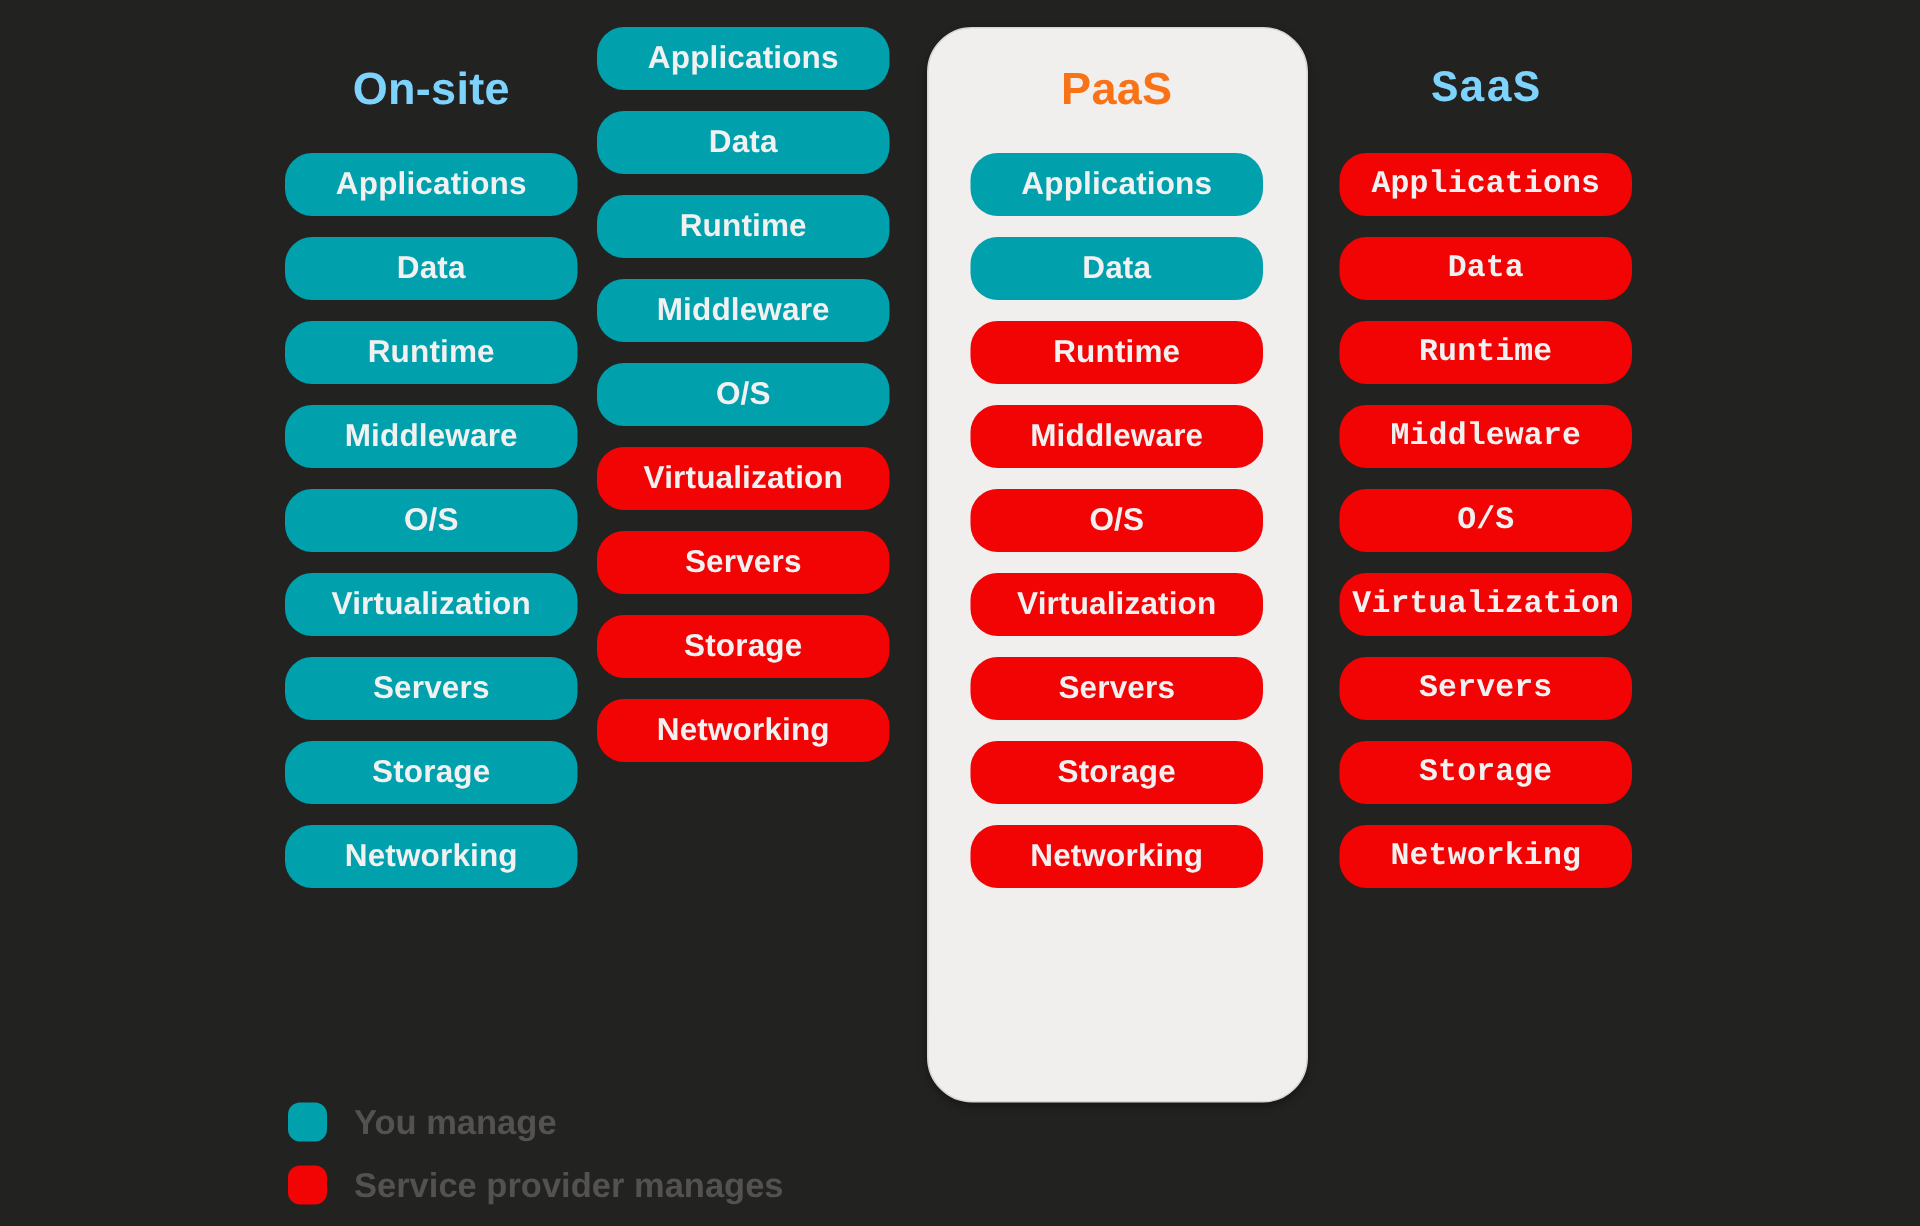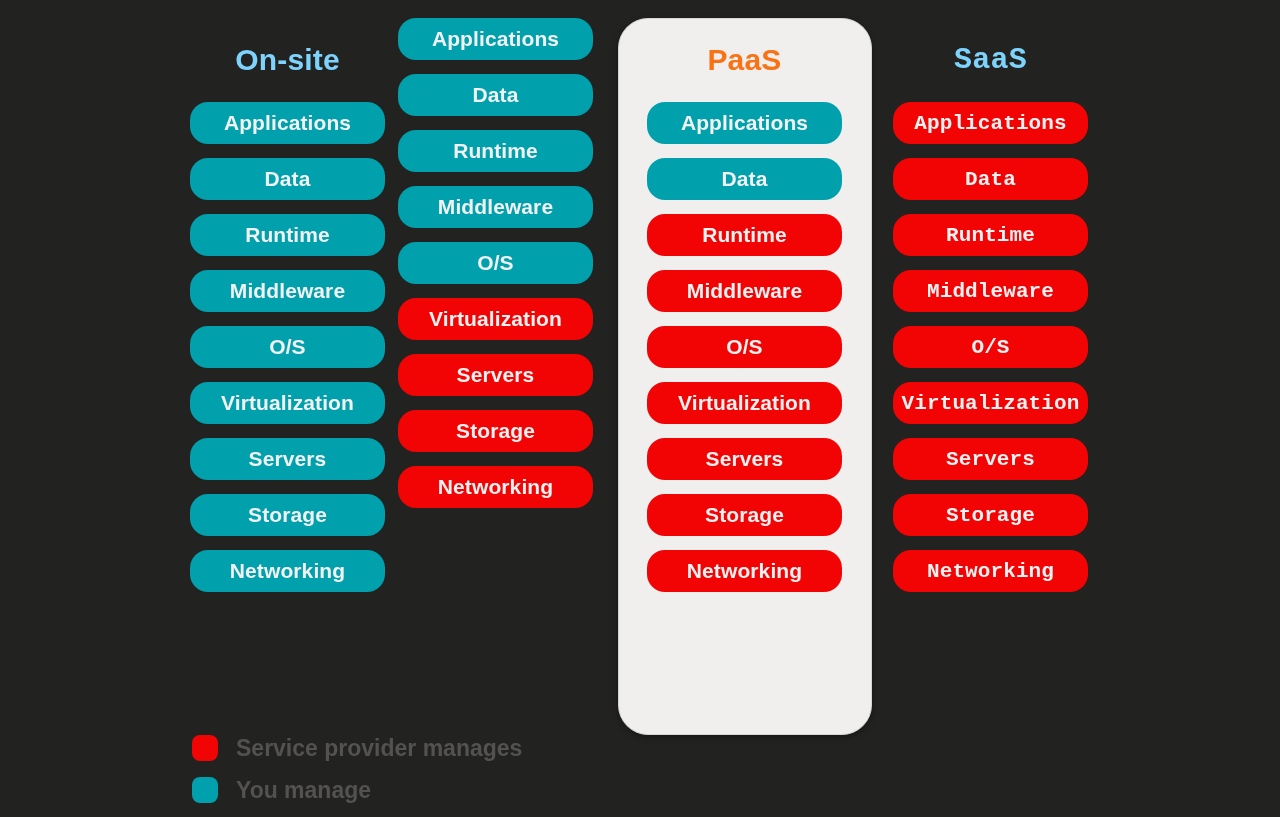--- a/index.html
+++ b/index.html
@@ -140,22 +140,22 @@
         <div class="layer provider">O/S</div>
         <div class="layer provider">Virtualization</div>
         <div class="layer provider">Servers</div>
         <div class="layer provider">Storage</div>
         <div class="layer provider">Networking</div>
       </div>
   </div>
 
   <div class="legend">
       <div class="legend-row">
+        <div class="legend-swatch you"></div>
+        <div class="legend-label">You manage</div>
+      </div>
+      <div class="legend-row">
         <div class="legend-swatch provider"></div>
         <div class="legend-label">Service provider manages</div>
-      </div>
-      <div class="legend-row">
-        <div class="legend-swatch you"></div>
-        <div class="legend-label">You manage</div>
       </div>
     </div>
 
 </div>
 
 </body></html>

